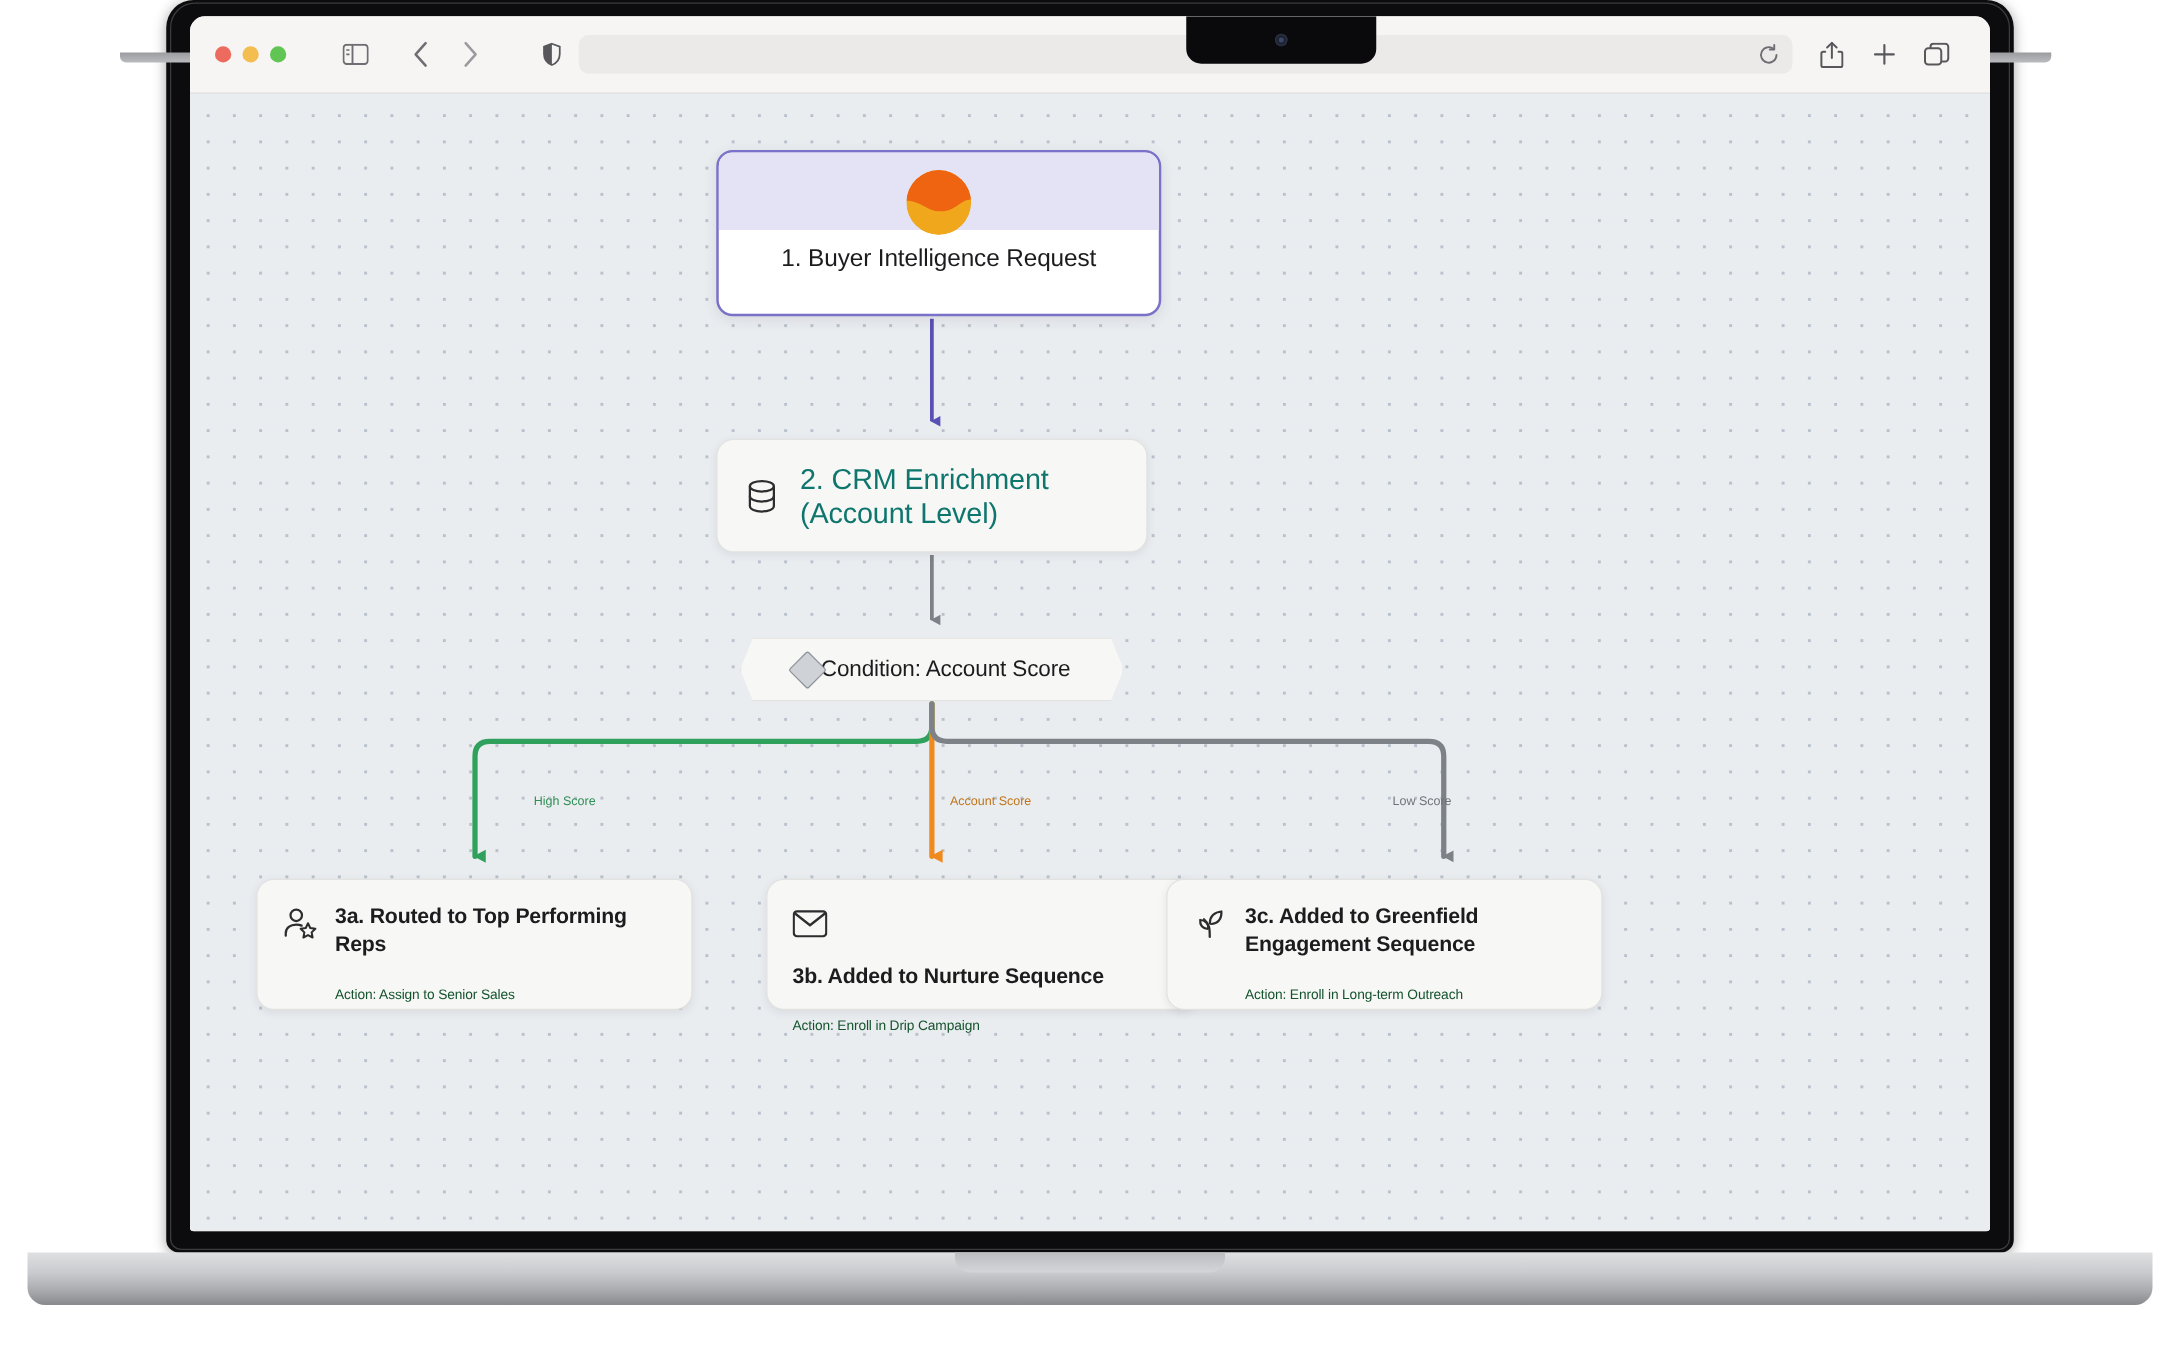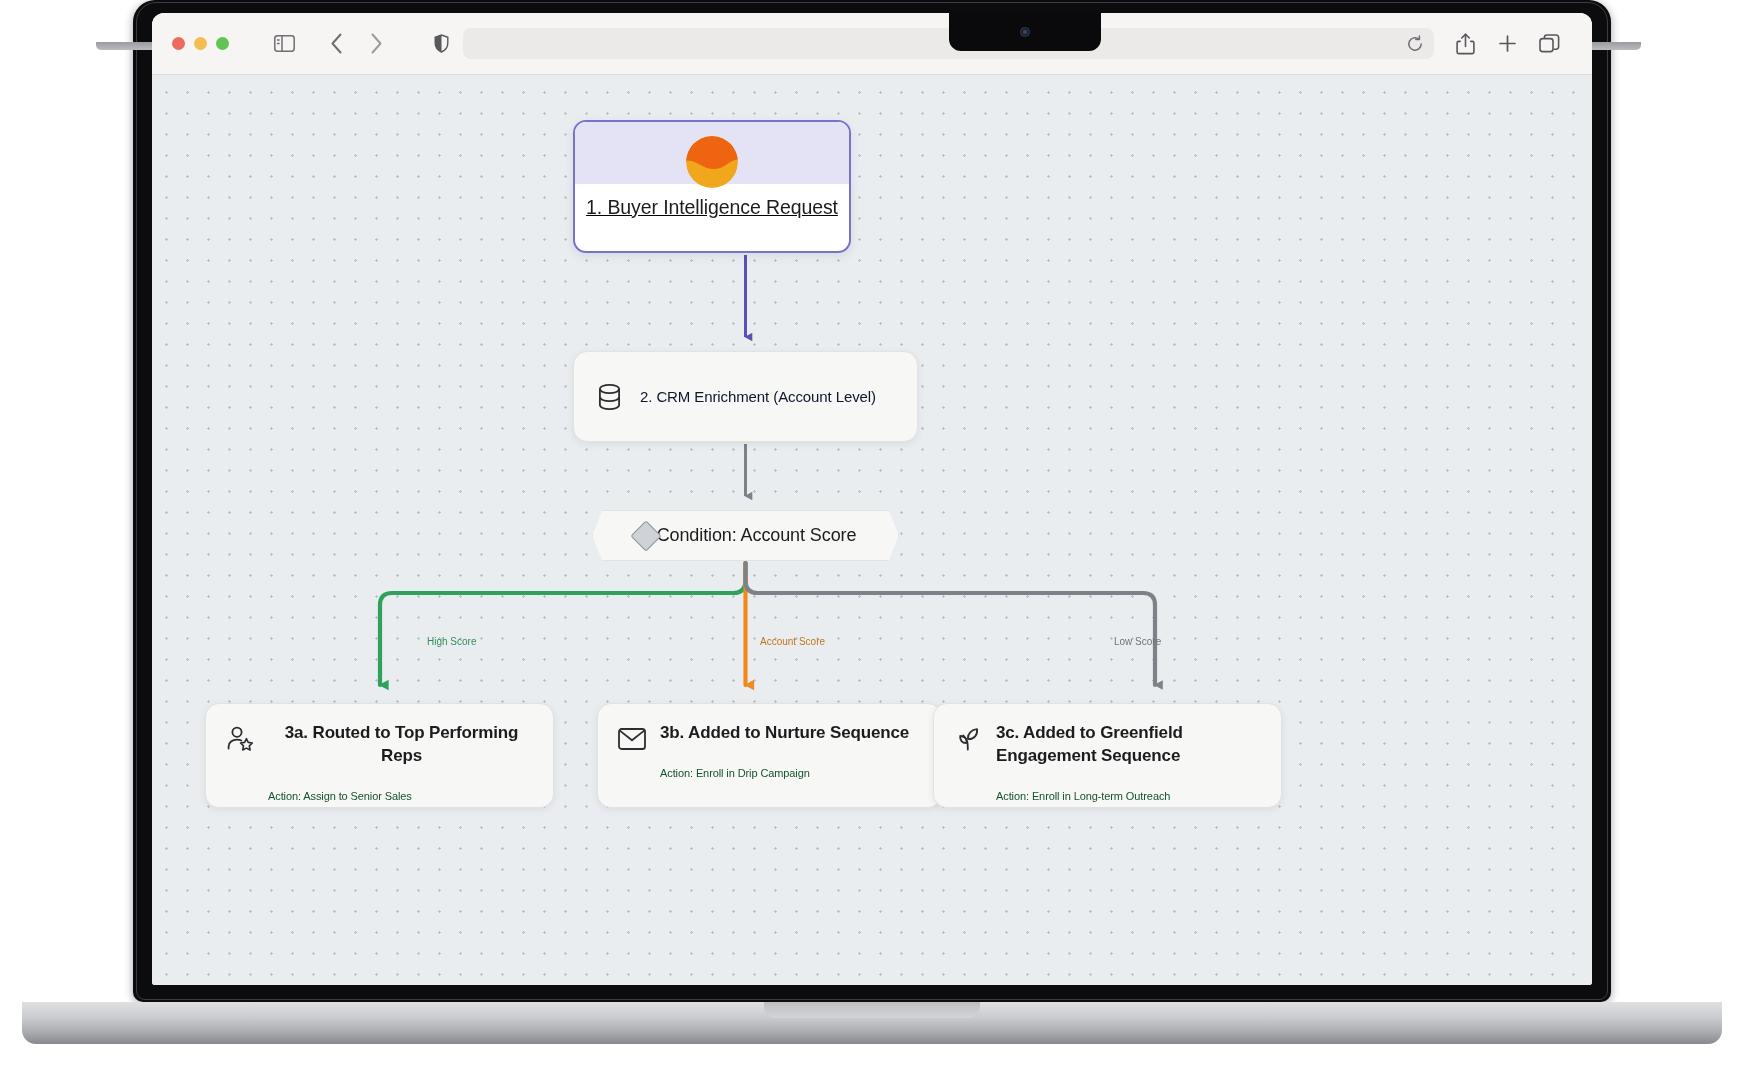--- a/index.html
+++ b/index.html
@@ -205,27 +205,26 @@
   }
 
   .node {
     position: absolute;
     z-index: 5;
   }
 
   
   #node-start {
     left: 421px; top: 45px;
-    width: 278px; height: 133px;
+    width: 356px; height: 133px;
     border: 2px solid #7a72c8;
     border-radius: 13px;
     background: #ffffff;
     box-shadow: 0 3px 10px rgba(40,44,62,0.10);
     overflow: hidden;
-    text-decoration: underline;
   }
   #node-start-header {
     height: 62px;
     background: #e4e2f5;
     display: flex;
     align-items: center;
     justify-content: center;
   }
   #brand-logo {
     width: 52px; height: 52px;
@@ -257,22 +256,22 @@
     align-items: center;
   }
 
   #node-crm {
     left: 421px; top: 276px;
     width: 345px; height: 91px;
     padding-left: 22px;
     gap: 16px;
   }
   #node-crm-title {
-    font-size: 15px;
-    color: #0f172a;
+    font-size: 23px;
+    color: #0f766e;
     letter-spacing: -0.1px;
   }
 
   
   #node-condition {
     left: 440px; top: 435px;
     width: 307px; height: 51px;
     z-index: 6;
   }
   #cond-shape {
@@ -317,21 +316,21 @@
   #label-medium { left: 608px; top: 561px; color: #c0751a; }
   #label-low    { left: 962px; top: 561px; color: #6f7479; }
 
   
   .outcome {
     align-items: flex-start;
     padding: 18px 18px 18px 20px;
     gap: 14px;
   }
   #node-reps    { left: 53px;  top: 628px; width: 349px; height: 105px; }
-  #node-nurture { left: 445px; top: 628px; width: 345px; height: 105px; }
+  #node-nurture { left: 461px; top: 628px; width: 345px; height: 105px; flex-direction: column; }
   #node-green   { left: 781px; top: 628px; width: 349px; height: 105px; }
 
   .outcome-icon {
     width: 28px; height: 28px;
     color: #2d2d30;
     flex: 0 0 auto;
     margin-top: 3px;
   }
   .outcome-text { flex: 1; }
   .outcome-title {
@@ -505,21 +504,21 @@
 
         <div class="node node-card outcome" id="node-reps">
           <span class="outcome-icon">
             <svg width="28" height="28" viewBox="0 0 28 28" fill="none">
               <circle cx="11" cy="7.2" r="4.6" stroke="#2d2d30" stroke-width="1.8"></circle>
               <path d="M2.6 23.5 V21.5 C2.6 17.4 6.2 14.6 11 14.6 C12.6 14.6 14.1 14.9 15.3 15.5" stroke="#2d2d30" stroke-width="1.8" fill="none" stroke-linecap="round"></path>
               <path d="M20.4 13.6 L22.2 17.4 L26.3 18 L23.3 20.9 L24.1 25 L20.4 23.1 L16.7 25 L17.5 20.9 L14.5 18 L18.6 17.4 Z" stroke="#2d2d30" stroke-width="1.6" fill="none" stroke-linejoin="round"></path>
             </svg>
           </span>
           <span class="outcome-text">
-            <span class="outcome-title" style="display:block;text-align:center;">3a. Routed to Top Performing Reps</span>
+            <span class="outcome-title" style="display:block;">3a. Routed to Top Performing Reps</span>
             <span class="outcome-action" style="display:block;">Action: Assign to Senior Sales</span>
           </span>
         </div>
 
         <div class="node node-card outcome" id="node-nurture">
           <span class="outcome-icon" style="margin-top:6px;">
             <svg width="28" height="22" viewBox="0 0 28 22" fill="none">
               <rect x="1" y="1" width="26" height="20" rx="2.6" stroke="#2d2d30" stroke-width="1.8"></rect>
               <path d="M1.8 2.6 L14 12.2 L26.2 2.6" stroke="#2d2d30" stroke-width="1.8" fill="none" stroke-linejoin="round"></path>
             </svg>

